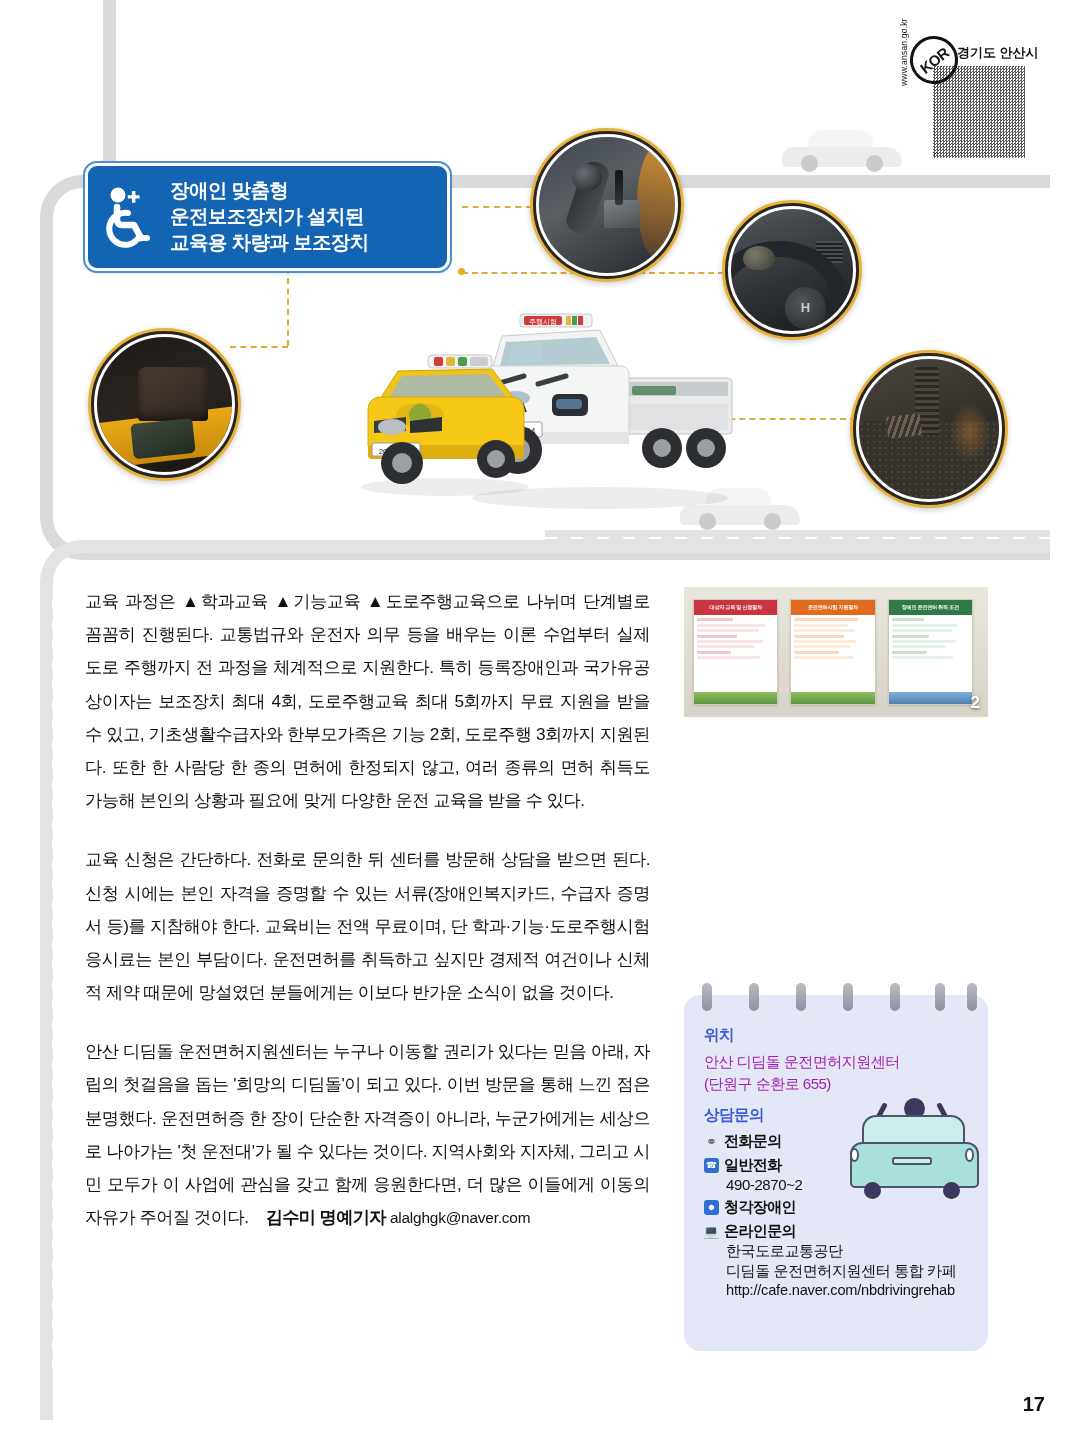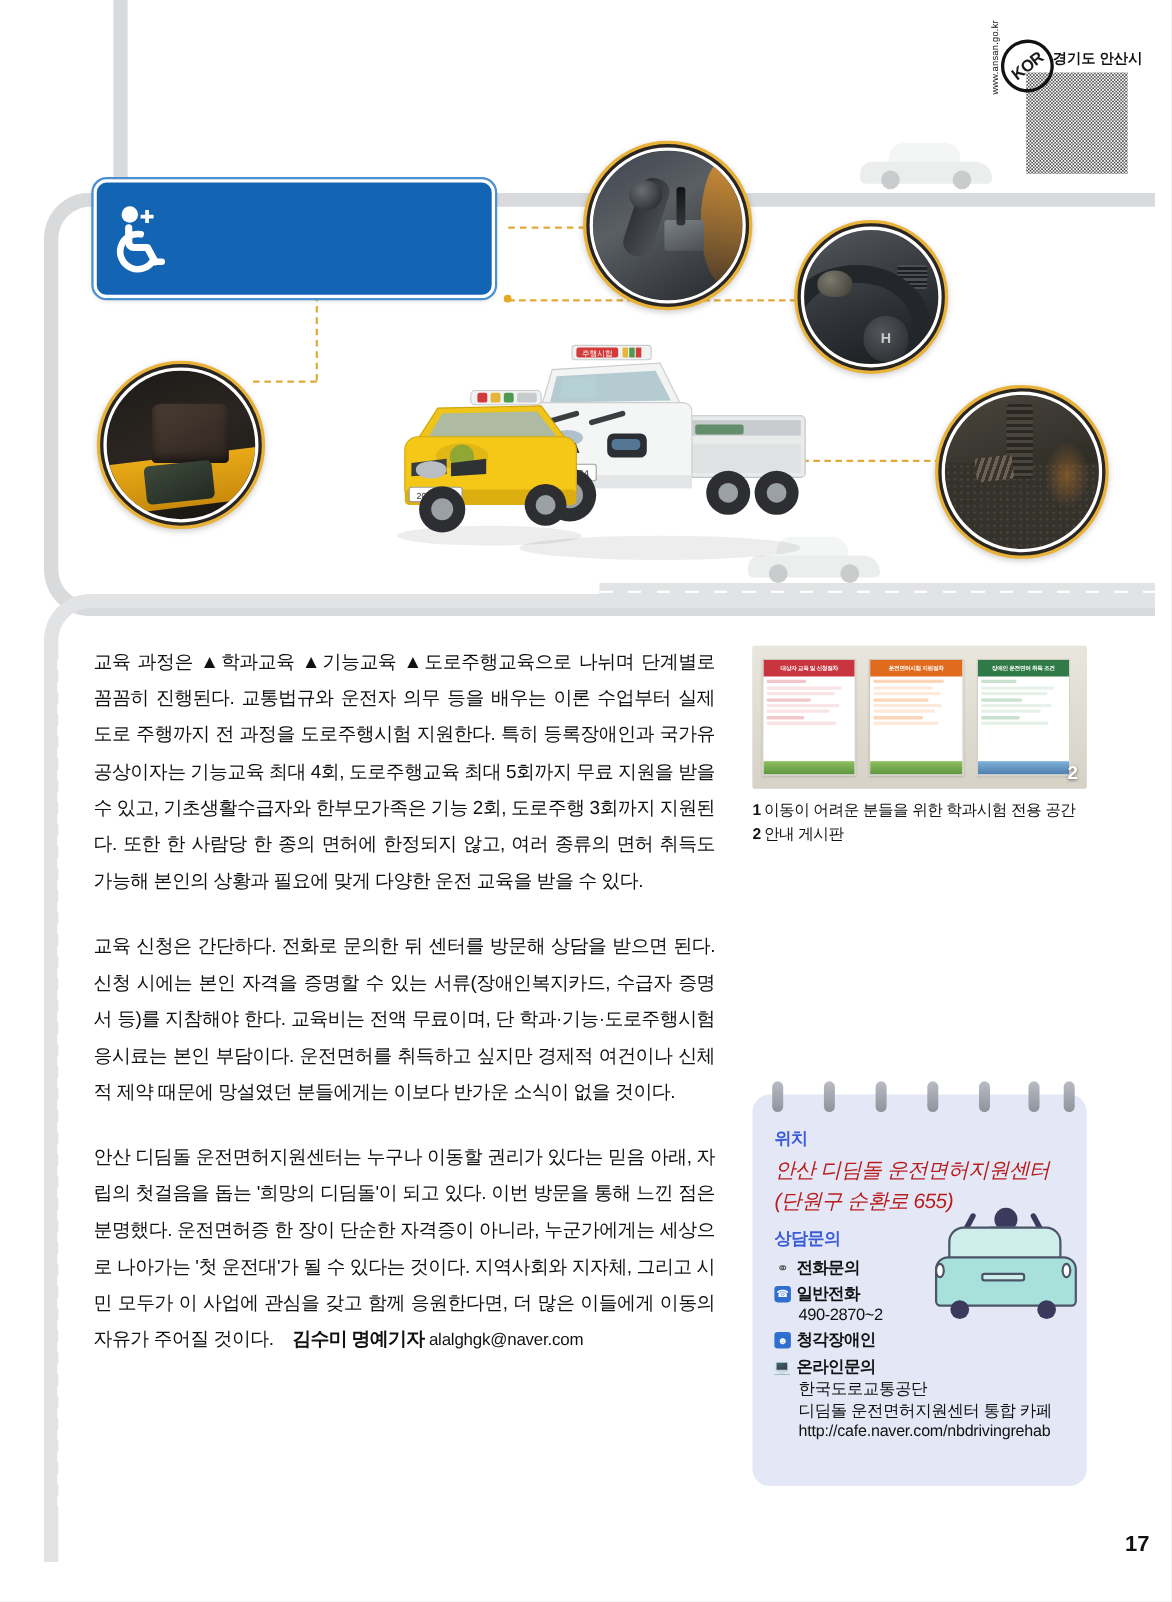--- a/index.html
+++ b/index.html
@@ -272,21 +272,21 @@
     position: absolute; left: 684px; top: 995px;
     width: 304px; height: 356px;
     background: #e4e8f6;
     border-radius: 16px;
   }
   .ring { position:absolute; top:-12px; width:10px; height:28px;
     background: linear-gradient(180deg,#b9bcc4,#8e929b); border-radius:5px; }
   .info-pad { padding: 30px 18px 16px 20px; position:relative; z-index:2; }
   .info-h { color:#3a5bd9; font-weight:bold; font-size:15.5px; letter-spacing:-0.5px; margin-bottom:5px; }
   .info-h2 { color:#3a5bd9; font-weight:bold; font-size:15.5px; letter-spacing:-0.5px; margin:10px 0 6px; }
-  .info-t { font-size:19px; line-height:1.45; letter-spacing:-0.5px; color:#b91c1c;font-style:italic; }
+  .info-t { font-size:15px; line-height:1.45; letter-spacing:-0.5px; color:#a21caf; }
   .info-row { display:flex; align-items:center; gap:5px; margin-top:5px; }
   .info-lbl { font-size:15px; font-weight:bold; letter-spacing:-0.6px; color:#111; }
   .info-sub { font-size:15px; margin-left:22px; margin-top:1px; letter-spacing:-0.4px; color:#111; }
   .ic { width:15px; height:15px; display:inline-flex; align-items:center; justify-content:center;
     font-size:11px; flex:none; }
   .ic-blue { background:#2f6fd0; color:#fff; border-radius:3px; font-size:9px; }
   .ic-gray { color:#555; font-size:13px; }
   .info-url { font-size:14.6px; letter-spacing:-0.2px; color:#111; }
 
   
@@ -460,24 +460,29 @@
 <div class="badge">
   <div class="badge-icon">
     <svg width="56" height="64" viewBox="0 0 56 64">
       <circle cx="17" cy="10" r="7.5" fill="#fff"></circle>
       <path d="M31 6 h3.4 v4.2 h4.2 v3.4 h-4.2 v4.2 H31 v-4.2 h-4.2 v-3.4 H31 Z" fill="#fff"></path>
       <path d="M16 22 v13 c0 3 2 5 5 5 h12 l7 13" stroke="#fff" stroke-width="6.5" fill="none" stroke-linecap="round" stroke-linejoin="round"></path>
       <path d="M38 53 h8" stroke="#fff" stroke-width="6" fill="none" stroke-linecap="round"></path>
       <path d="M27 28 a16 16 0 1 0 11 24" stroke="#fff" stroke-width="6" fill="none" stroke-linecap="round"></path>
     </svg>
   </div>
+  <div class="badge-text">
+    <div>장애인 맞춤형</div>
+    <div>운전보조장치가 설치된</div>
+    <div>교육용 차량과 보조장치</div>
+  </div>
 </div>
 
 <div class="article">
-  <p>교육 과정은 ▲학과교육 ▲기능교육 ▲도로주행교육으로 나뉘며 단계별로 꼼꼼히 진행된다. 교통법규와 운전자 의무 등을 배우는 이론 수업부터 실제 도로 주행까지 전 과정을 도로주행시험 지원한다. 특히 등록장애인과 국가유공상이자는 기능교육 최대 4회, 도로주행교육 최대 5회까지 무료 지원을 받을 수 있고, 기초생활수급자와 한부모가족은 기능 2회, 도로주행 3회까지 지원된다. 또한 한 사람당 한 종의 면허에 한정되지 않고, 여러 종류의 면허 취득도 가능해 본인의 상황과 필요에 맞게 다양한 운전 교육을 받을 수 있다.</p>
+  <p>교육 과정은 ▲학과교육 ▲기능교육 ▲도로주행교육으로 나뉘며 단계별로 꼼꼼히 진행된다. 교통법규와 운전자 의무 등을 배우는 이론 수업부터 실제 도로 주행까지 전 과정을 체계적으로 지원한다. 특히 등록장애인과 국가유공상이자는 보조장치 최대 4회, 도로주행교육 최대 5회까지 무료 지원을 받을 수 있고, 기초생활수급자와 한부모가족은 기능 2회, 도로주행 3회까지 지원된다. 또한 한 사람당 한 종의 면허에 한정되지 않고, 여러 종류의 면허 취득도 가능해 본인의 상황과 필요에 맞게 다양한 운전 교육을 받을 수 있다.</p>
   <p>교육 신청은 간단하다. 전화로 문의한 뒤 센터를 방문해 상담을 받으면 된다. 신청 시에는 본인 자격을 증명할 수 있는 서류(장애인복지카드, 수급자 증명서 등)를 지참해야 한다. 교육비는 전액 무료이며, 단 학과·기능·도로주행시험 응시료는 본인 부담이다. 운전면허를 취득하고 싶지만 경제적 여건이나 신체적 제약 때문에 망설였던 분들에게는 이보다 반가운 소식이 없을 것이다.</p>
   <p><span>안산 디딤돌 운전면허지원센터는 누구나 이동할 권리가 있다는 믿음 아래, 자립의 첫걸음을 돕는 '희망의 디딤돌'이 되고 있다. 이번 방문을 통해 느낀 점은 분명했다. 운전면허증 한 장이 단순한 자격증이 아니라, 누군가에게는 세상으로 나아가는 '첫 운전대'가 될 수 있다는 것이다. 지역사회와 지자체, 그리고 시민 모두가 이 사업에 관심을 갖고 함께 응원한다면, 더 많은 이들에게 이동의 자유가 주어질 것이다.</span><span class="byline-name">김수미 명예기자</span><span class="byline-mail">alalghgk@naver.com</span></p>
 </div>
 
 <div class="rightcol">
 
 
   <div class="photo photo-2">
     <div class="p2-bg"></div>
     <div class="p2-poster p2-p1">
@@ -518,28 +523,20 @@
         <div class="p2-line" style="background:#e6f2e9;width:84%"></div>
         <div class="p2-line" style="background:#e6f2e9;width:70%"></div>
         <div class="p2-line" style="background:#c8e2cf;width:46%"></div>
         <div class="p2-line" style="background:#e6f2e9;width:80%"></div>
       </div>
       <div class="p2-ground" style="background:linear-gradient(180deg,#7fb0d8,#4f7fae)"></div>
     </div>
     <div class="photo-num">2</div>
   </div>
 
-  <div class="captions">
-    <div>
-      <span class="cap-num">1</span><span>이동이 어려운 분들을 위한 학과시험 전용 공간</span>
-    </div>
-    <div>
-      <span class="cap-num">2</span><span>안내 게시판</span>
-    </div>
-  </div>
 </div>
 
 <div class="infobox">
   <div class="ring" style="left:18px"></div>
   <div class="ring" style="left:65px"></div>
   <div class="ring" style="left:112px"></div>
   <div class="ring" style="left:159px"></div>
   <div class="ring" style="left:206px"></div>
   <div class="ring" style="left:251px"></div>
   <div class="ring" style="left:283px"></div>

